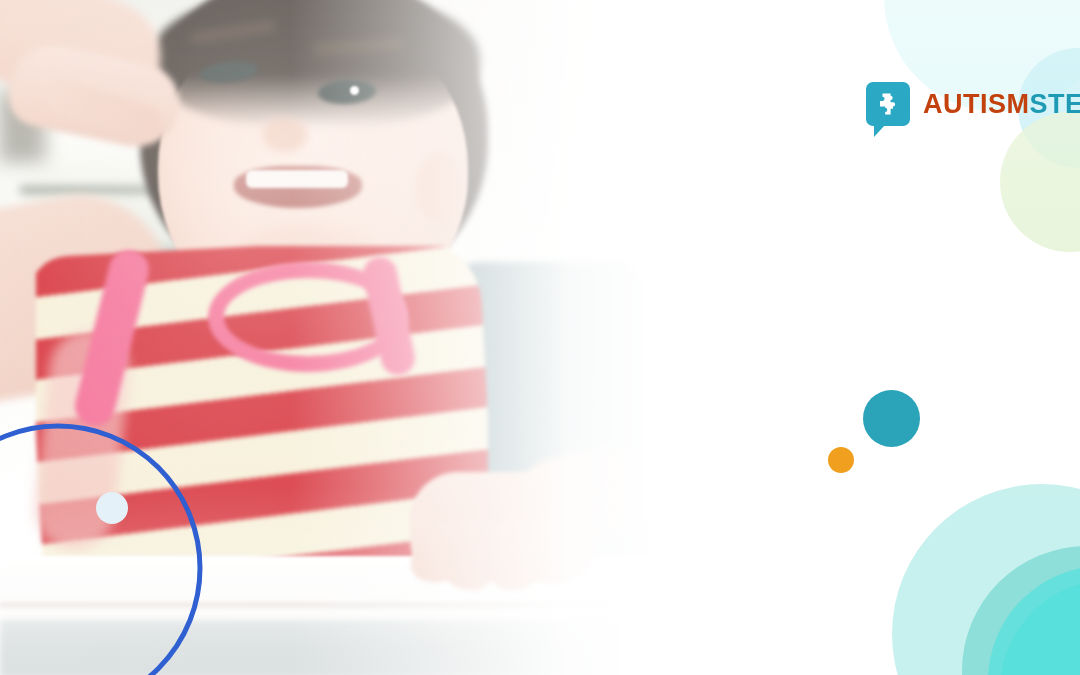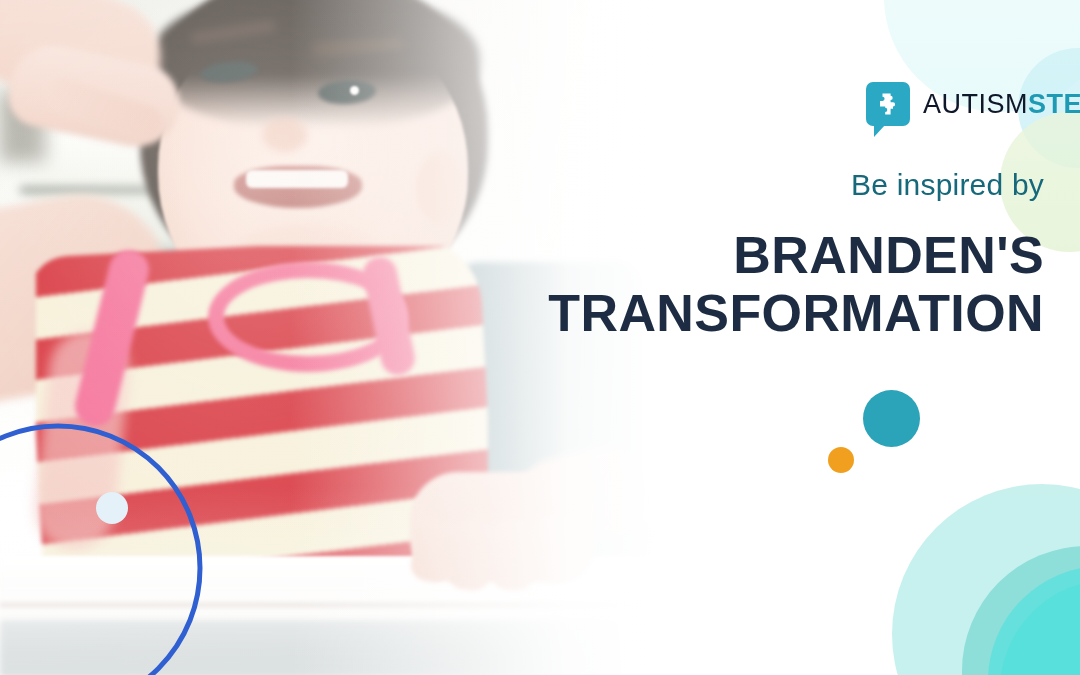--- a/index.html
+++ b/index.html
@@ -298,21 +298,21 @@
     display:flex; align-items:center; justify-content:center;
   }
   #logo-mark::after {
     content:""; position:absolute;
     left:8px; bottom:-11px;
     width:0; height:0;
     border-left:11px solid #2aa8c4;
     border-bottom:12px solid transparent;
   }
   #logo-wordmark { font-size:27px; letter-spacing:.5px; line-height:1; white-space:nowrap; }
-  #logo-word-a { color:#0f172a; font-weight:400; }
+  #logo-word-a { color:#c2410c; font-weight:700; }
   #logo-word-b { color:#1f9ab4; font-weight:700; }
 
   
   #copy { position:absolute; right:36px; top:168px; text-align:right; }
   #eyebrow {
     font-size:30px; font-weight:400; color:#16687b;
     line-height:1.1; letter-spacing:.2px;
   }
   .headline {
     font-size:52px; font-weight:700; color:#1d2c42;
@@ -409,22 +409,17 @@
     <div id="logo-mark">
       <svg width="26" height="26" viewBox="0 0 26 26" aria-hidden="true">
         <path d="M10.2 2.6h5.4v2.2a2.1 2.1 0 1 1 0 4.2v2.3h2.4a2.1 2.1 0 1 1 0 4.2v2.3h-2.4v5.6h-5.4v-2.4a2.1 2.1 0 1 0 0-4.2v-1.3H5.0v-5.6h2.5a2.1 2.1 0 1 0 0-4.2V2.6z" fill="#ffffff"></path>
       </svg>
     </div>
     <div id="logo-wordmark">
       <span id="logo-word-a">AUTISM</span><span id="logo-word-b">STEP</span>
     </div>
   </div>
 
-  <div id="copy">
-    <div id="eyebrow">Be inspired by</div>
-    <div class="headline" id="headline-1">BRANDEN'S</div>
-    <div class="headline" id="headline-2">TRANSFORMATION</div>
-  </div>
 
   <div id="dot-teal"></div>
   <div id="dot-orange"></div>
 
 </div>
 
 </body></html>

